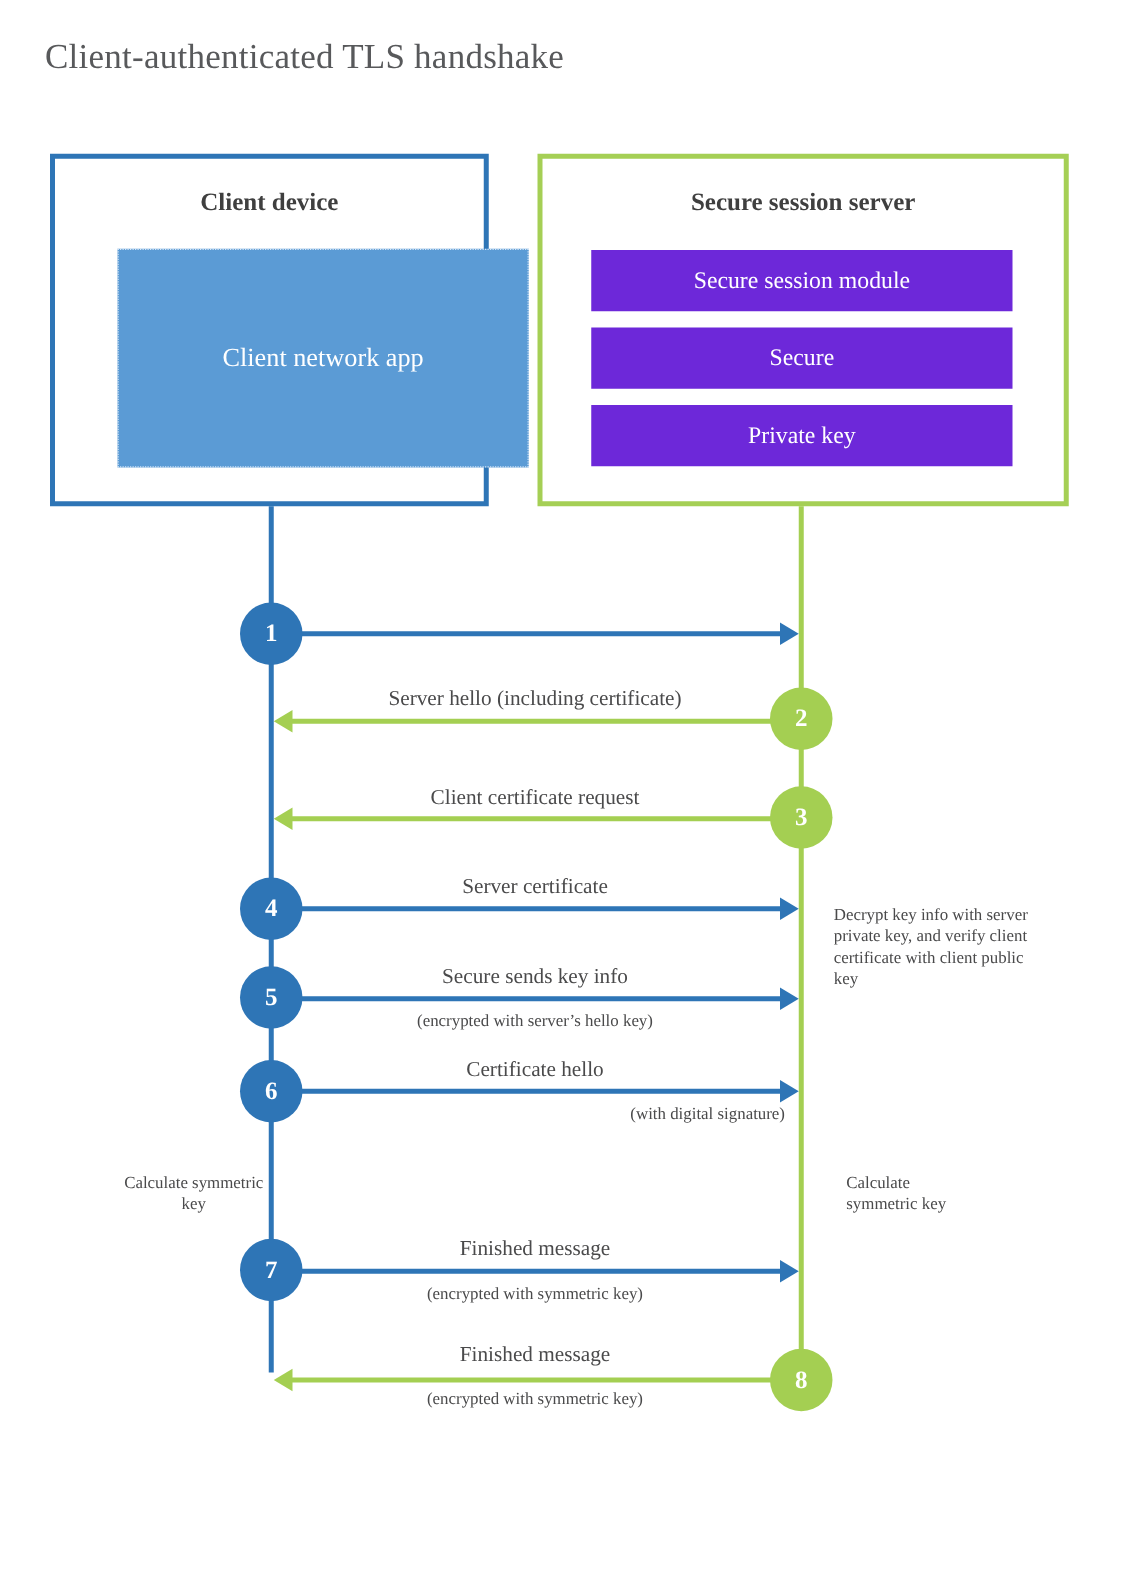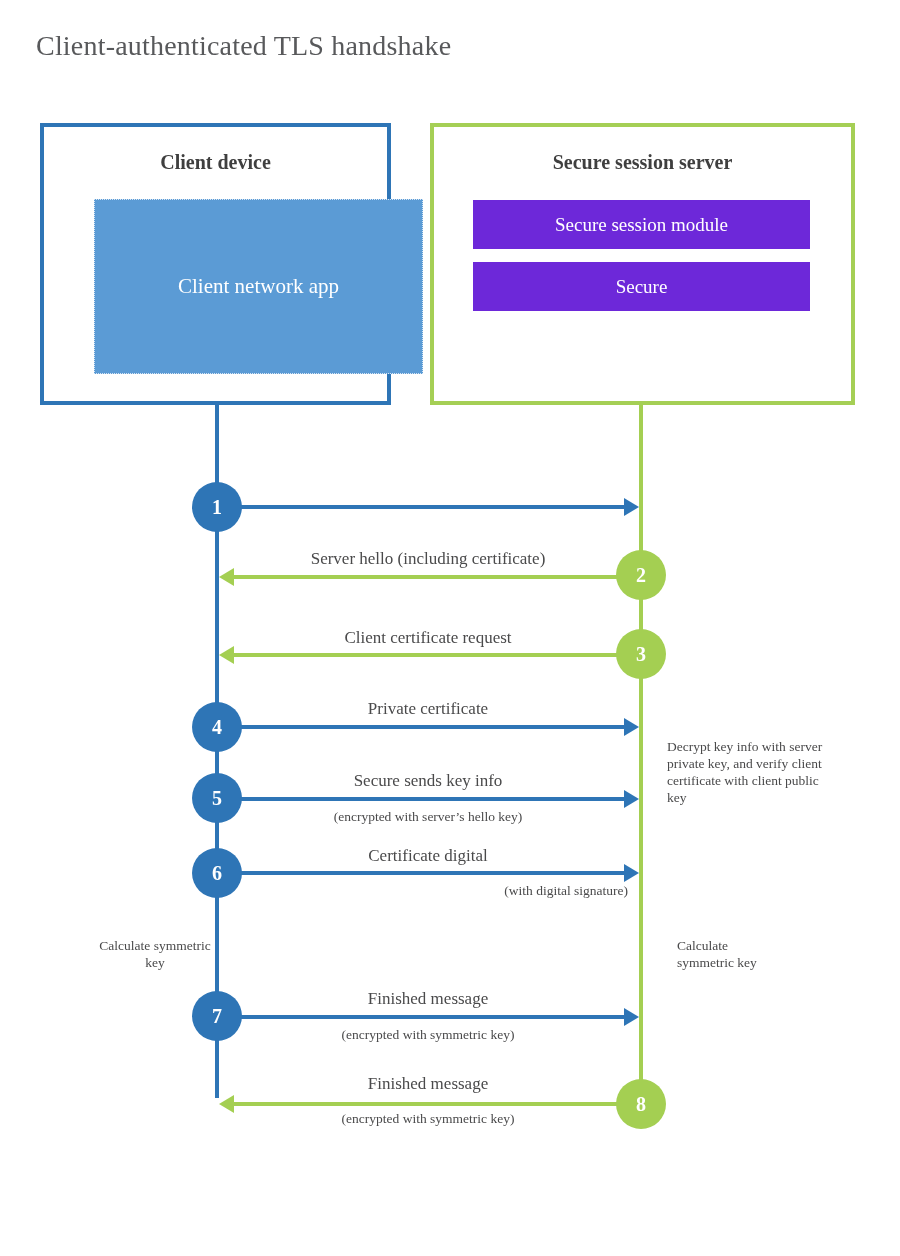--- a/index.html
+++ b/index.html
@@ -69,21 +69,21 @@
   .lbl-3 { top:628px; } .arw-3 { top:653px; } .hd-3 { top:646px; } .cr-3 { top:629px; }
   .lbl-4 { top:699px; } .arw-4 { top:725px; } .hd-4 { top:718px; } .cr-4 { top:702px; }
   .lbl-5 { top:771px; } .arw-5 { top:797px; } .hd-5 { top:790px; } .cr-5 { top:773px; } .sub-5 { top:809px; }
   .lbl-6 { top:846px; } .arw-6 { top:871px; } .hd-6 { top:864px; } .cr-6 { top:848px; } .sub-6 { top:883px;text-align:right; }
   .lbl-7 { top:989px; } .arw-7 { top:1015px; } .hd-7 { top:1008px; } .cr-7 { top:991px; } .sub-7 { top:1027px; }
   .lbl-8 { top:1074px; } .arw-8 { top:1102px; } .hd-8 { top:1095px; } .cr-8 { top:1079px; } .sub-8 { top:1111px; }
   
   .note {
     position:absolute; font-size:13.5px; line-height:17px; color:#4a4a4b;
   }
-  .note-decrypt { left:667px; top:738px; width:162px; }
+  .note-decrypt { left:667px; top:723px; width:162px; }
   .calc-left  { left:95px;  top:937px; width:120px; text-align:center; }
   .calc-right { left:677px; top:937px; width:100px; text-align:left; }
 </style>
 </head>
 <body>
 
 <div id="canvas">
 
   <div class="diagram-title">Client-authenticated TLS handshake</div>
 
@@ -96,50 +96,53 @@
 
   <div class="actor-box server-box">
     <div class="actor-title">Secure session server</div>
   </div>
   <div class="module-bar bar-1">
     <span>Secure session module</span>
   </div>
   <div class="module-bar bar-2">
     <span>Secure</span>
   </div>
+  <div class="module-bar bar-3">
+    <span>Private key</span>
+  </div>
 
   <div class="vline blue"></div>
   <div class="vline green"></div>
 
   <div class="hline blue arw-1"></div>
   <div class="ahead right hd-1"></div>
   <div class="circle blue cr-1">1</div>
 
   <div class="msg-label lbl-2">Server hello (including certificate)</div>
   <div class="hline green arw-2"></div>
   <div class="ahead left hd-2"></div>
   <div class="circle green cr-2">2</div>
 
   <div class="msg-label lbl-3">Client certificate request</div>
   <div class="hline green arw-3"></div>
   <div class="ahead left hd-3"></div>
   <div class="circle green cr-3">3</div>
 
-  <div class="msg-label lbl-4">Private certificate</div>
+  <div class="msg-label lbl-4">Server certificate</div>
   <div class="hline blue arw-4"></div>
   <div class="ahead right hd-4"></div>
   <div class="circle blue cr-4">4</div>
 
   <div class="msg-label lbl-5">Secure sends key info</div>
   <div class="hline blue arw-5"></div>
   <div class="ahead right hd-5"></div>
   <div class="circle blue cr-5">5</div>
   <div class="msg-sub sub-5">(encrypted with server’s hello key)</div>
 
-  <div class="msg-label lbl-6">Certificate digital</div>
+  <div class="msg-label lbl-6">Certificate hello</div>
   <div class="hline blue arw-6"></div>
   <div class="ahead right hd-6"></div>
   <div class="circle blue cr-6">6</div>
   <div class="msg-sub sub-6">(with digital signature)</div>
 
   <div class="msg-label lbl-7">Finished message</div>
   <div class="hline blue arw-7"></div>
   <div class="ahead right hd-7"></div>
   <div class="circle blue cr-7">7</div>
   <div class="msg-sub sub-7">(encrypted with symmetric key)</div>

